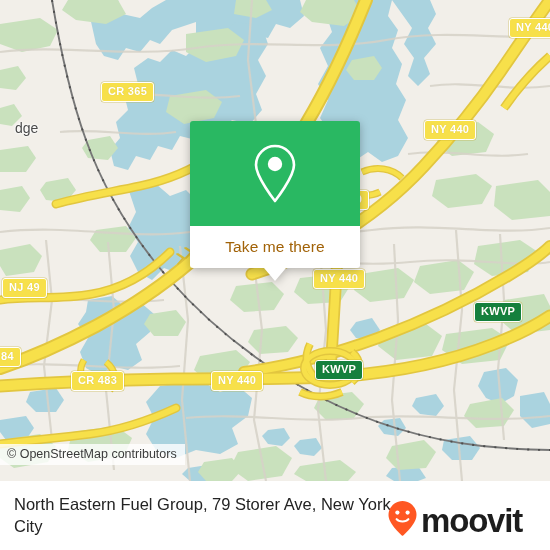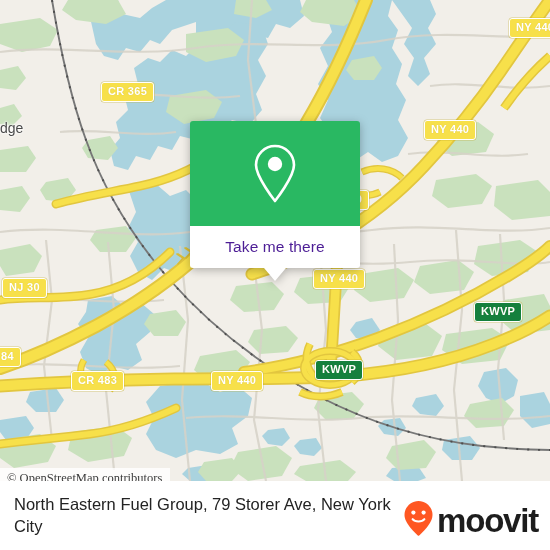--- a/index.html
+++ b/index.html
@@ -54,57 +54,56 @@
     display:flex;align-items:center;justify-content:center;
   }
   #callout-green svg{display:block;}
   #callout-white{
     width:170px;height:42px;
     background:#ffffff;
     border-radius:0 0 3px 3px;
     display:flex;align-items:center;justify-content:center;
   }
   #callout-label{
-    color:#4c1d95;font-size:15.5px;letter-spacing:.1px;
+    color:#a16207;font-size:15.5px;letter-spacing:.1px;
   }
   #callout-tail{
     position:absolute;left:50%;top:147px;transform:translateX(-50%);
     width:0;height:0;
     border-left:11px solid transparent;
     border-right:11px solid transparent;
     border-top:13px solid #ffffff;
   }
 
   
   #attribution{
-    position:absolute;left:0;top:468px;
+    position:absolute;left:0;top:444px;
     background:rgba(255,255,255,.80);
     color:#3b3b3b;
     font-size:12.5px;
     padding:3px 8px 4px 7px;
     white-space:nowrap;
-    font-family:Liberation Serif, serif;
   }
 
   
   #footer{
     position:absolute;left:0;top:481px;width:550px;height:69px;
     background:#ffffff;
     display:flex;align-items:flex-start;
   }
   #footer-title{
     margin:13px 0 0 14px;
     width:390px;
     color:#232323;
     font-size:16.5px;
     line-height:1.32;
     font-weight:normal;
   }
   #brand{
-    position:absolute;right:12px;top:500px;
+    position:absolute;right:28px;top:500px;
     display:flex;align-items:center;gap:2px;
   }
   #brand-wordmark{
     color:#1d1d1d;font-size:33px;font-weight:bold;letter-spacing:-1.2px;
     line-height:1;margin-left:1px;
   }
 </style>
 </head>
 <body>
 
@@ -308,27 +307,27 @@
 
       <g fill="none" stroke="#e2c63f" stroke-width="9">
         <path d="M550,56 C534,70 518,88 504,108"></path>
       </g>
       <g fill="none" stroke="#f7e04a" stroke-width="6">
         <path d="M550,56 C534,70 518,88 504,108"></path>
       </g>
     </g>
   </svg>
 
-  <div class="map-label" style="left:0px;top:120px;text-align:center;">dge</div>
+  <div class="map-label" style="left:15px;top:120px;text-align:center;">dge</div>
 
   <div class="shield" style="left:509px;top:18px;">NY 440</div>
   <div class="shield" style="left:101px;top:82px;">CR 365</div>
   <div class="shield" style="left:424px;top:120px;">NY 440</div>
   <div class="shield" style="left:336px;top:190px;">440</div>
-  <div class="shield" style="left:2px;top:278px;">NJ 30</div>
+  <div class="shield" style="left:2px;top:278px;">NJ 49</div>
   <div class="shield" style="left:313px;top:269px;">NY 440</div>
   <div class="shield kw" style="left:474px;top:302px;">KWVP</div>
   <div class="shield" style="left:-6px;top:347px;">84</div>
   <div class="shield" style="left:71px;top:371px;">CR 483</div>
   <div class="shield" style="left:211px;top:371px;">NY 440</div>
   <div class="shield kw" style="left:315px;top:360px;">KWVP</div>
 
   <div id="callout">
     <div id="callout-green">
       <span>

